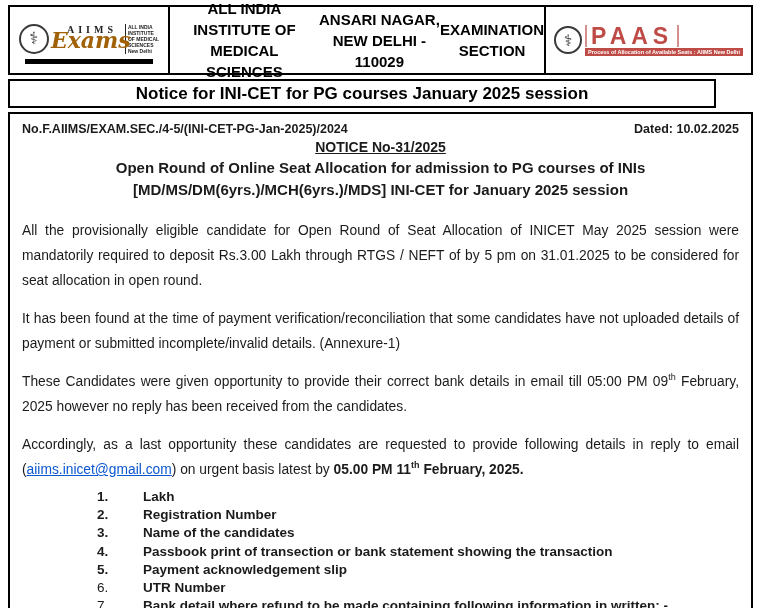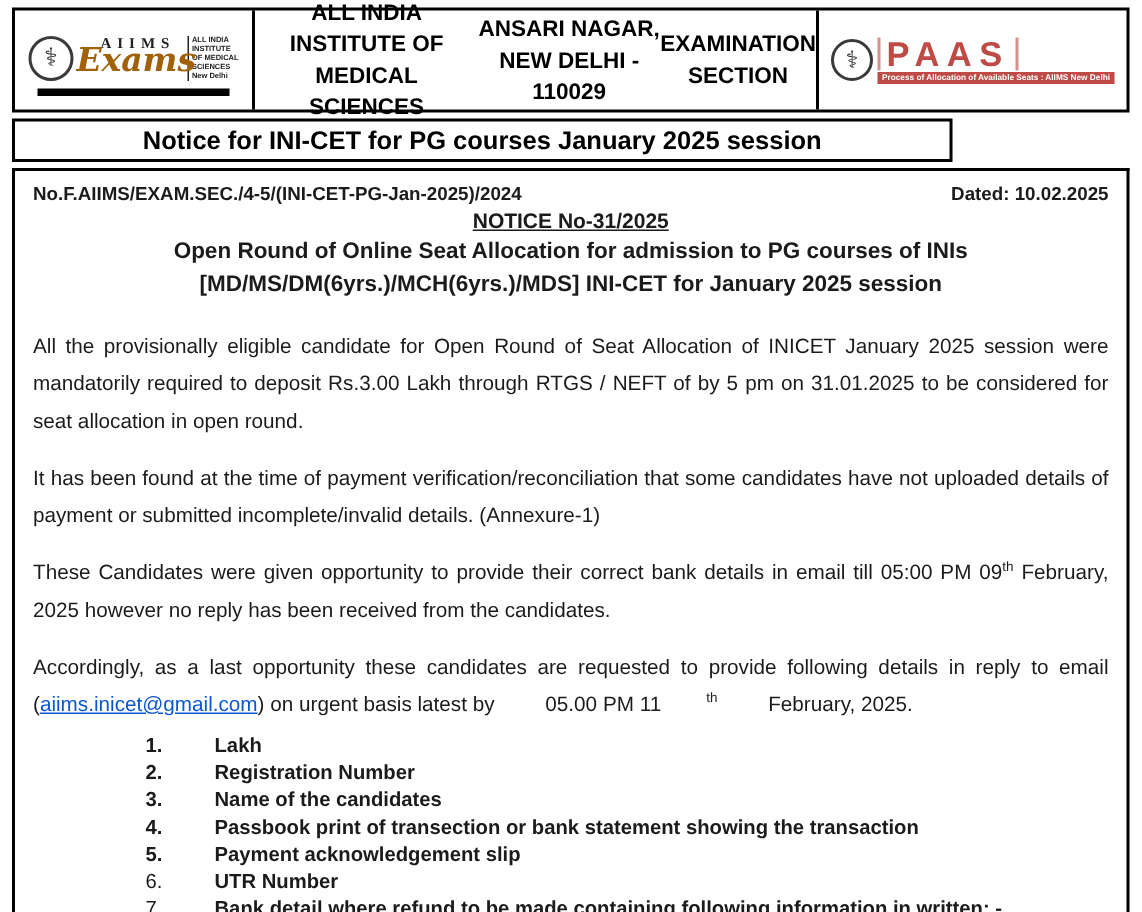--- a/index.html
+++ b/index.html
@@ -35,38 +35,38 @@
   .paas-row { display:flex; align-items:center; gap:3px; }
   .paas-emblem { width:28px; height:28px; border:2px solid #3a3a3a; border-radius:50%;
                  display:flex; align-items:center; justify-content:center; font-size:16px; color:#333; }
   .paas-block { display:flex; flex-direction:column; align-items:flex-start; }
   .paas-name { font-size:23px; font-weight:bold; letter-spacing:5px; color:#bf4b47; line-height:22px;
                border-left:2px solid #d58f8c; border-right:2px solid #d58f8c; padding:0 4px; }
   .paas-tagline { background:#bf4b47; color:#fff; font-size:5.5px; font-weight:bold;
                   padding:1px 3px; margin-top:1px; white-space:nowrap; }
 
   
-  .banner { position:absolute; left:8px; top:79px; width:627px; height:29px;
+  .banner { position:absolute; left:8px; top:79px; width:708px; height:29px;
             border:2px solid #000; display:flex; align-items:center; justify-content:center; }
   .banner-title { font-size:17px; font-weight:bold; color:#000; }
 
   
   .main-box { position:absolute; left:8px; top:112px; width:745px; height:594px;
               border:2px solid #000; border-bottom:none; padding:6px 12px 4px 12px; }
 
   .ref-row { display:flex; justify-content:space-between; font-size:12.5px; font-weight:bold;
              margin-top:2px; }
   .notice-no { text-align:center; font-size:14px; font-weight:bold; text-decoration:underline;
                margin-top:3px; }
   .subtitle { text-align:center; font-size:15px; font-weight:bold; line-height:22px; margin-top:2px; }
 
   .para { font-size:13.8px; line-height:25px; text-align:justify; margin-top:13px; }
   .para.first { margin-top:17px; }
   sup { font-size:9px; line-height:0; }
-  .bold { font-weight:normal;margin-left:30px; }
+  .bold { font-weight:bold; }
   a.email { color:#0b57d0; text-decoration:underline;margin-top:44px; }
 
   .num-list { margin-top:6px; padding-left:75px; }
   .list-row { display:flex; font-size:13.5px; font-weight:bold; line-height:18.2px; }
   .list-num { width:46px; flex:0 0 auto; }
   .list-row.plain-num .list-num { font-weight:normal; }
 </style>
 </head>
 <body>
 
@@ -119,21 +119,21 @@
       <span>Dated: 10.02.2025</span>
     </div>
 
     <div class="notice-no">NOTICE No-31/2025</div>
 
     <div class="subtitle">
       <div>Open Round of Online Seat Allocation for admission to PG courses of INIs</div>
       <div>[MD/MS/DM(6yrs.)/MCH(6yrs.)/MDS] INI-CET for January 2025 session</div>
     </div>
 
-    <div class="para first">All the provisionally eligible candidate for Open Round of Seat Allocation of INICET January 2025 session were mandatorily required to deposit Rs.3.00 Lakh through RTGS / NEFT of by 5 pm on 31.01.2025 to be considered for seat allocation in open round.</div>
+    <div class="para first">All the provisionally eligible candidate for Open Round of Seat Allocation of INICET May 2025 session were mandatorily required to deposit Rs.3.00 Lakh through RTGS / NEFT of by 5 pm on 31.01.2025 to be considered for seat allocation in open round.</div>
 
     <div class="para">It has been found at the time of payment verification/reconciliation that some candidates have not uploaded details of payment or submitted incomplete/invalid details. (Annexure-1)</div>
 
     <div class="para"><span>These Candidates were given opportunity to provide their correct bank details in email till 05:00 PM 09</span><sup>th</sup><span> February, 2025 however no reply has been received from the candidates.</span></div>
 
     <div class="para"><span>Accordingly, as a last opportunity these candidates are requested to provide following details in reply to email (</span><a class="email" href="#">aiims.inicet@gmail.com</a><span>) on urgent basis latest by </span><span class="bold">05.00 PM 11</span><sup class="bold">th</sup><span class="bold"> February, 2025.</span></div>
 
     <div class="num-list">
       <div class="list-row">
         <span class="list-num">1.</span>

